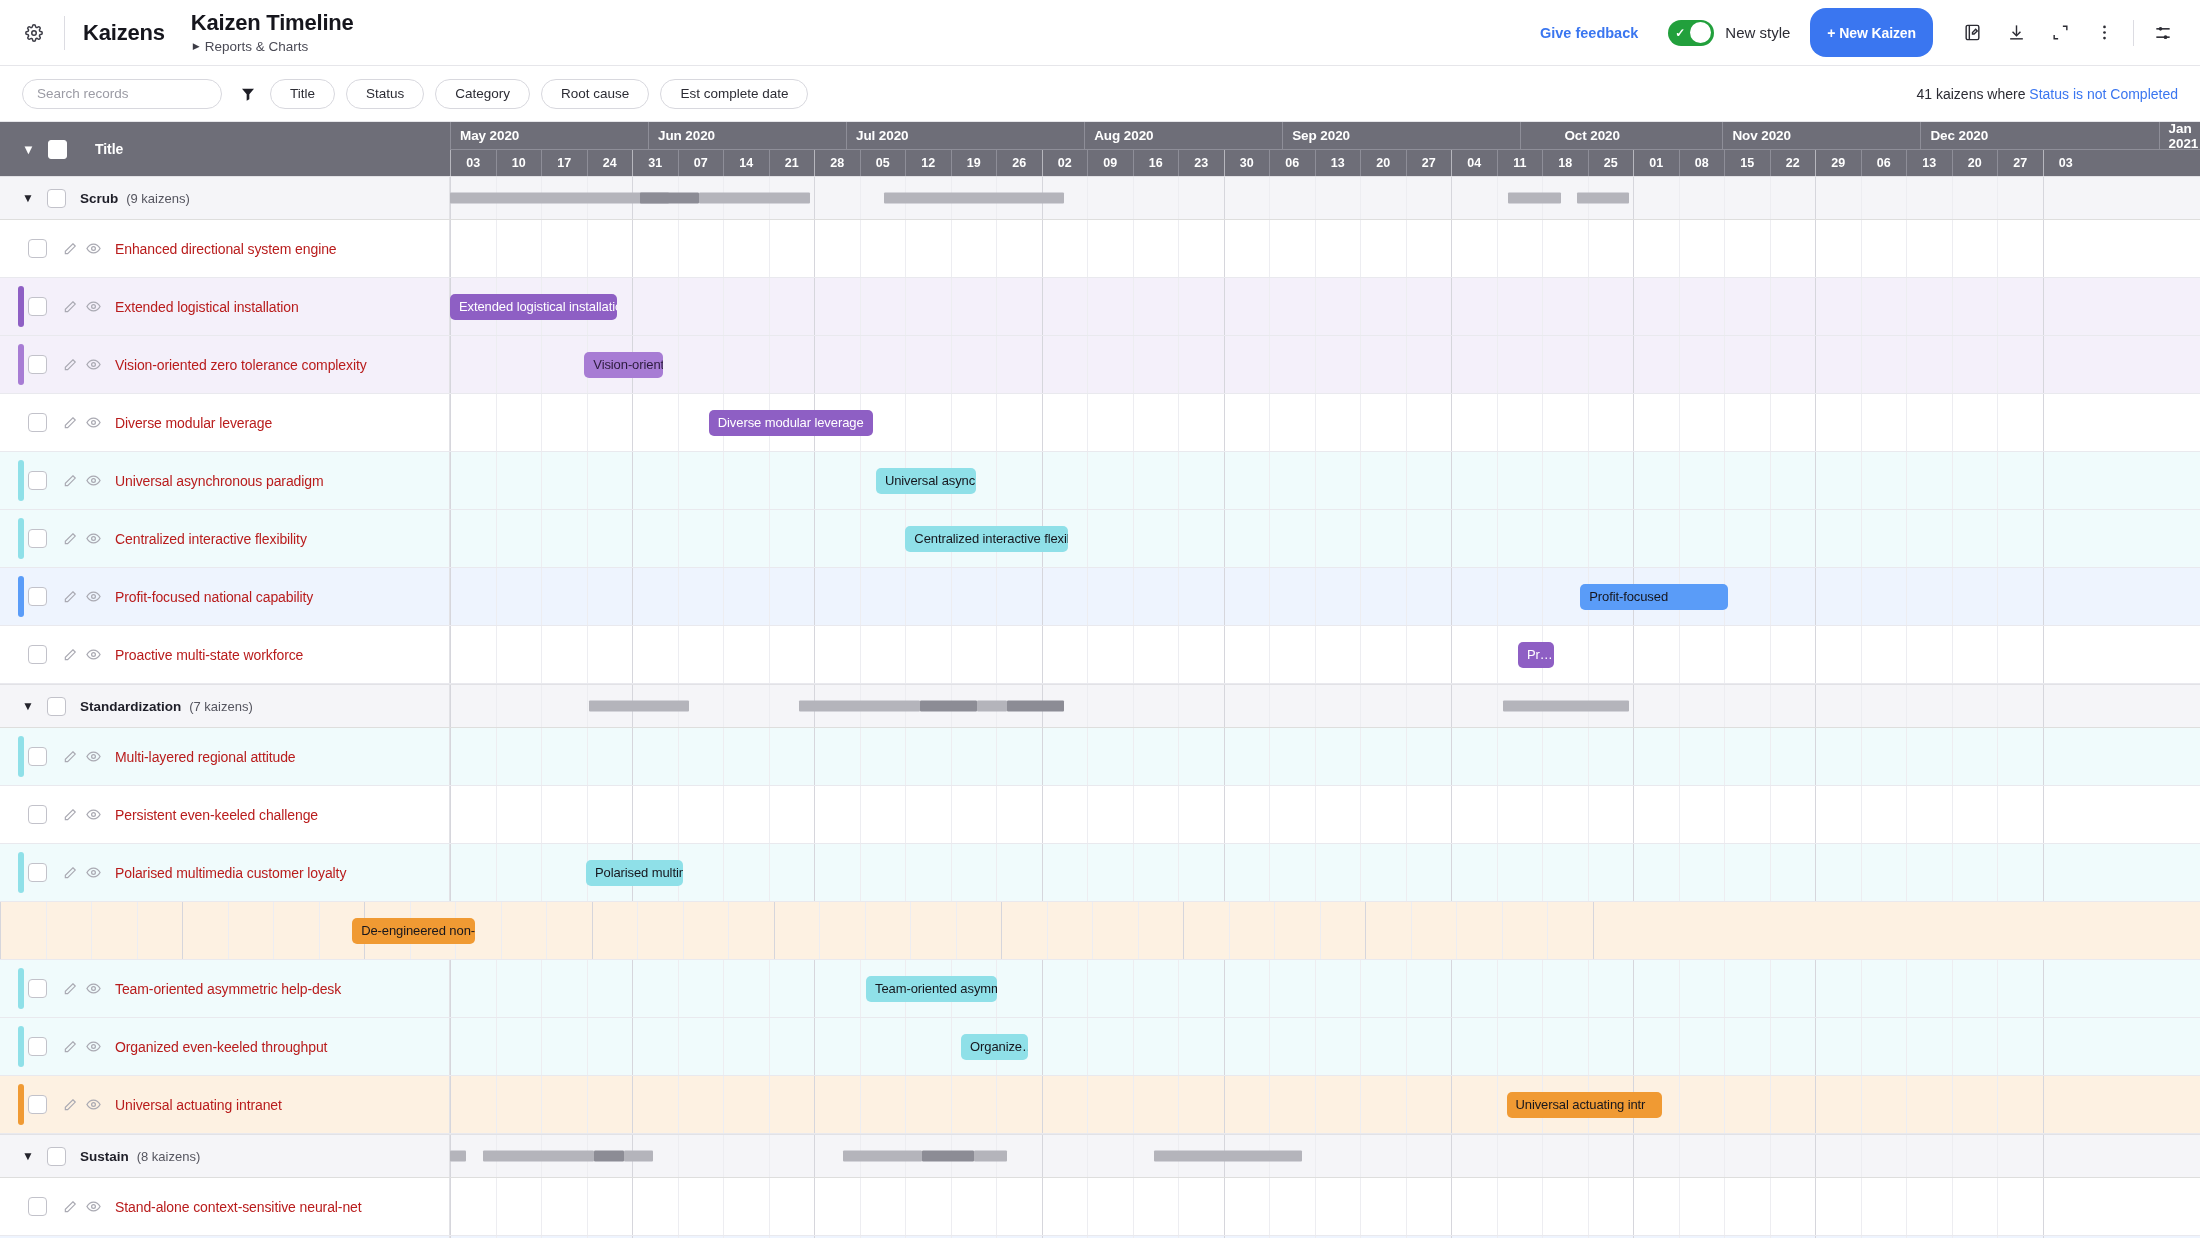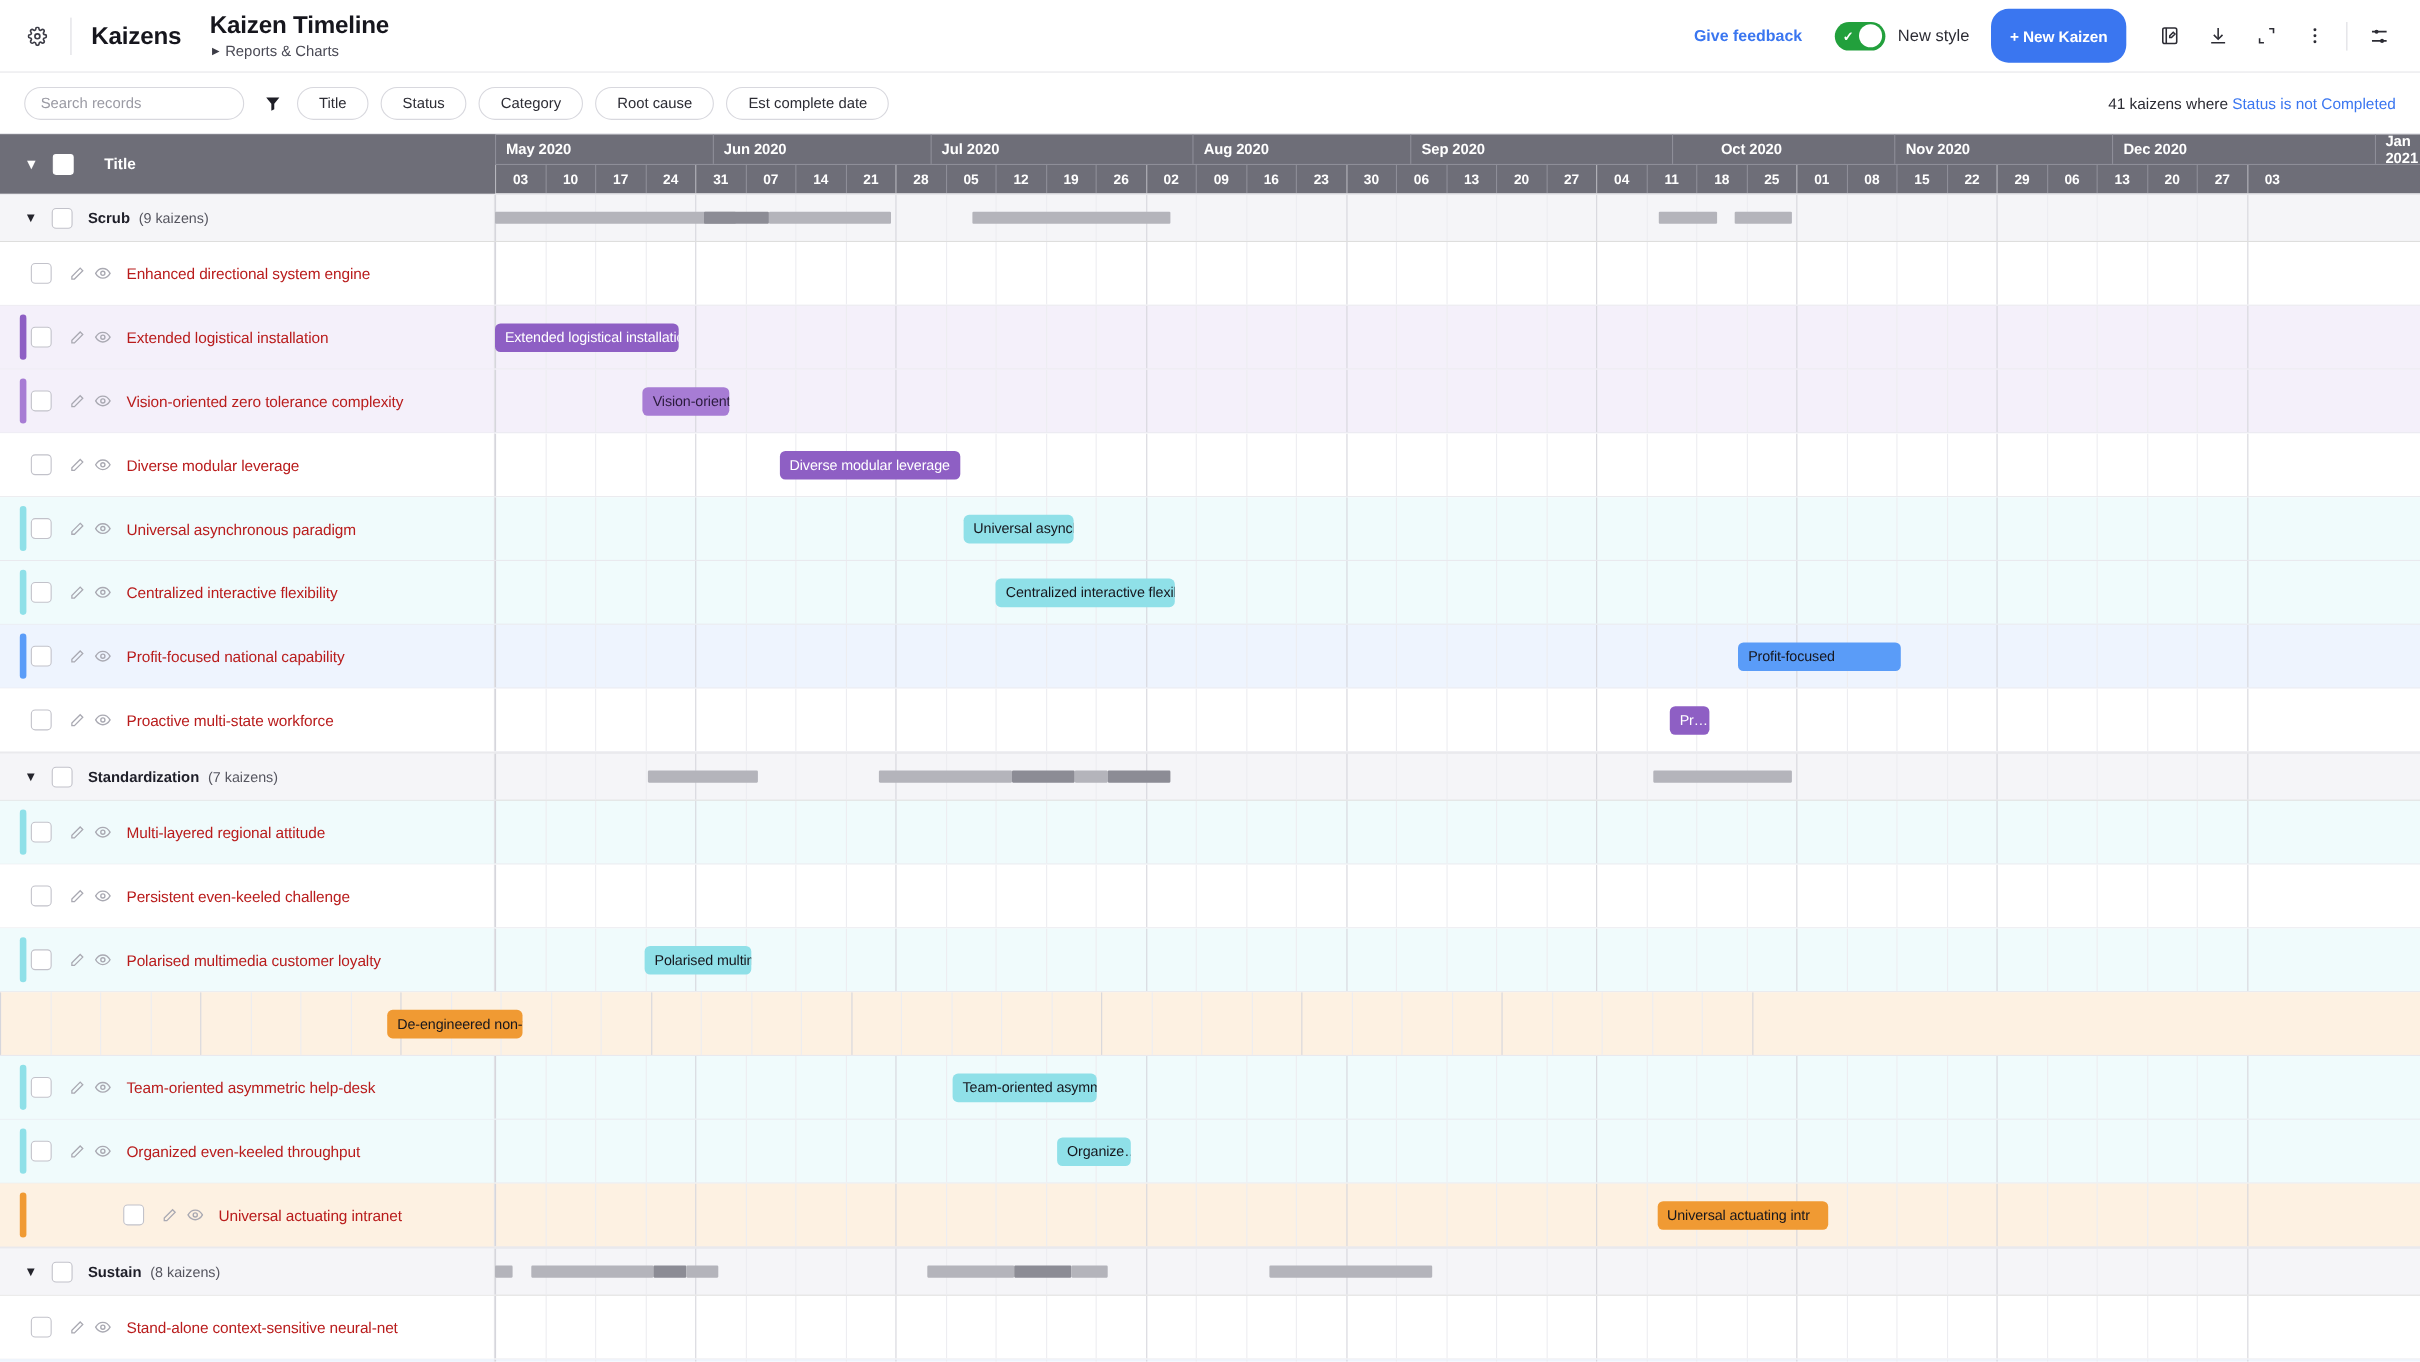--- a/index.html
+++ b/index.html
@@ -1305,21 +1305,21 @@
             <div class="gl" style="left: 1410.5px;"></div>
             <div class="gl" style="left: 1456px;"></div>
             <div class="gl" style="left: 1501.5px;"></div>
             <div class="gl" style="left: 1547px;"></div>
             <div class="gl month" style="left: 1592.5px;"></div>
           </div>
           <div class="bar cyan" style="left: 511.056px; width: 67.158px;">Organize…</div>
         </div>
       </div>
       <div class="row task" style="background: rgb(253, 241, 226);">
-        <div class="row-left" style="background: rgb(253, 241, 226); justify-content: center;">
+        <div class="row-left" style="background: rgb(253, 241, 226);">
           <div class="cat-stripe" style="background: rgb(240, 154, 51);"></div>
           <span class="row-check"></span>
           <span class="row-icons">
             <span class="mini-icon">
               <svg width="14" height="14" viewBox="0 0 24 24" fill="none" stroke="currentColor" stroke-width="2">
                 <path d="M17 3l4 4L8 20H4v-4z"></path>
               </svg>
             </span>
             <span class="mini-icon">
               <svg width="15" height="15" viewBox="0 0 24 24" fill="none" stroke="currentColor" stroke-width="2">

